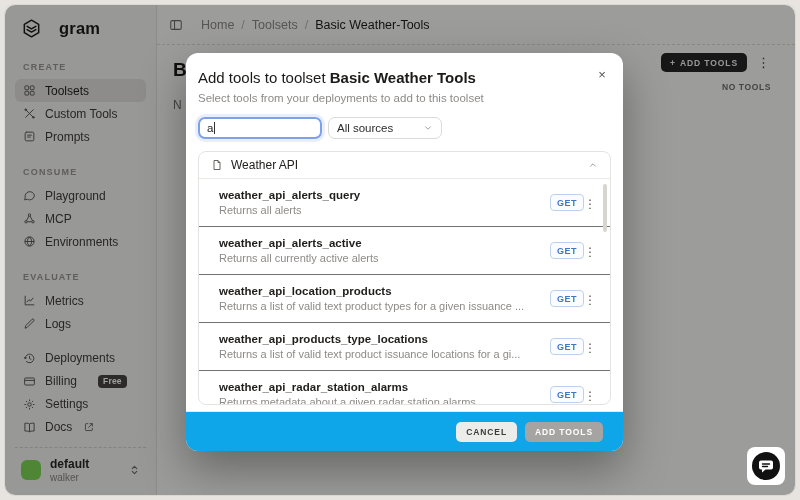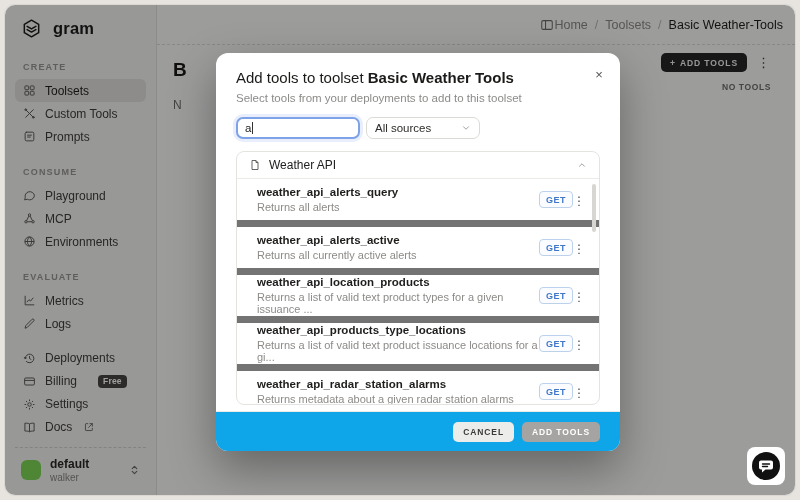--- a/index.html
+++ b/index.html
@@ -22,21 +22,21 @@
   }
 
   
   .sidebar {
     position:absolute; left:0; top:0; bottom:0; width:152px;
     background:#f6f5f3;
     border-right:1px solid rgba(0,0,0,0.07);
     display:flex; flex-direction:column;
     padding:0 10px;
   }
-  .logo-row { display:flex; align-items:center; gap:11px; padding:13px 6px 4px; }
+  .logo-row { display:flex; align-items:center; gap:17px; padding:13px 6px 4px; }
   .logo-mark { width:21px; height:21px; color:#1c1c1c; }
   .logo-text { font-size:16.5px; font-weight:600; color:#1c1c1c; letter-spacing:0.2px; }
   .section-label {
     font-size:9px; letter-spacing:1.2px; color:#9a9893;
     padding:0 8px; margin:19px 0 7px; font-weight:600;
   }
   .side-item {
     display:flex; align-items:center; gap:9px;
     height:23px; padding:0 8px; border-radius:6px;
     font-size:12px; color:#3f3e3c; cursor:pointer;
@@ -55,22 +55,22 @@
   }
   .avatar { width:20px; height:20px; border-radius:6px; background:#7ed957; }
   .user-texts { flex:1; line-height:1.15; }
   .user-org { font-size:12px; font-weight:600; color:#2a2927; }
   .user-name { font-size:10px; color:#8a8885; }
   .updown-icon { width:11px; height:14px; color:#6b6a67; }
 
   
   .main { position:absolute; left:152px; top:0; right:0; bottom:0; background:#fcfcfb; }
   .topbar {
-    height:40px; display:flex; align-items:center; gap:0;
-    padding:0 12px; border-bottom:1px dashed #dddbd7;justify-content:flex-end;
+    height:40px; display:flex; align-items:center; gap:18px;
+    padding:0 12px; border-bottom:1px dashed #dddbd7;
   }
   .panel-icon { width:14px; height:14px; color:#6e6d6a; cursor:pointer; }
   .breadcrumb { display:flex; align-items:center; gap:7px; font-size:12.5px; }
   .crumb { color:#8d8b88; cursor:pointer; }
   .crumb-sep { color:#b9b7b3; }
   .crumb-current { color:#1f1e1c; font-weight:500; }
   .page-body { padding:14px 16px; position:relative; height:calc(100% - 40px); }
   .page-title { font-size:19px; font-weight:600; color:#1c1b19; }
   .page-subtle { font-size:12px; color:#6e6d6a; margin-top:17px; }
   .page-actions { position:absolute; top:8px; right:22px; display:flex; align-items:center; gap:7px; }
@@ -81,25 +81,24 @@
     font-family:"Liberation Sans", sans-serif; cursor:pointer;
   }
   .kebab { font-size:13px; color:#3c3b39; line-height:1; cursor:pointer; padding:2px 3px; }
   .no-tools { position:absolute; top:37px; right:24px; font-size:8.5px; letter-spacing:0.6px; color:#6f6e6b; font-weight:600; }
 
   
   .dim-overlay { position:absolute; inset:0; background:rgba(0,0,0,0.38); z-index:5; }
 
   
   .modal {
-    position:absolute; left:181px; top:48px; width:404px; height:398px;
+    position:absolute; left:181px; top:48px; width:437px; height:398px;
     background:#ffffff; border-radius:12px; z-index:10;
     box-shadow:0 18px 45px rgba(0,0,0,0.35);
-    padding:16px 20px 0;
-    margin-left:30px;
+    padding:16px 12px 0;
   }
   .modal-title { font-size:15px; color:#1b1a18; font-weight:500; }
   .modal-title b { font-weight:700; }
   .modal-close {
     position:absolute; top:12px; right:12px; width:18px; height:18px;
     font-size:13px; color:#555; display:flex; align-items:center; justify-content:center;
     cursor:pointer; border-radius:4px;
   }
   .modal-sub { font-size:11.5px; color:#8d8b88; margin-top:6px; }
   .filters { display:flex; gap:6px; margin-top:13px; }
@@ -122,21 +121,21 @@
     height:254px; position:relative; overflow:hidden; background:#fff;
   }
   .group-header {
     height:27px; display:flex; align-items:center; gap:8px;
     padding:0 12px; border-bottom:1px solid #eceae7; cursor:pointer;
   }
   .doc-icon { width:12px; height:12px; color:#55544f; }
   .group-name { font-size:12px; font-weight:500; color:#22211f; flex:1; }
   .tool-row {
     height:48px; display:flex; align-items:center; justify-content:space-between;
-    padding:0 14px 0 20px; border-bottom:7px solid #737373;
+    padding:0 14px 0 20px; border-bottom:1px solid #737373;
   }
   .tool-name { font-size:11.5px; font-weight:600; color:#1f1e1c; }
   .tool-desc { font-size:11px; color:#8d8b88; margin-top:3px; }
   .tool-right { display:flex; align-items:flex-end; }
   .method-badge {
     font-size:9px; font-weight:700; letter-spacing:0.5px; color:#4077c8;
     border:1px solid #bcd2ec; background:#fafcff; border-radius:4px;
     padding:2.5px 6px;
   }
   .row-kebab { font-size:12px; color:#4a4946; cursor:pointer; }

